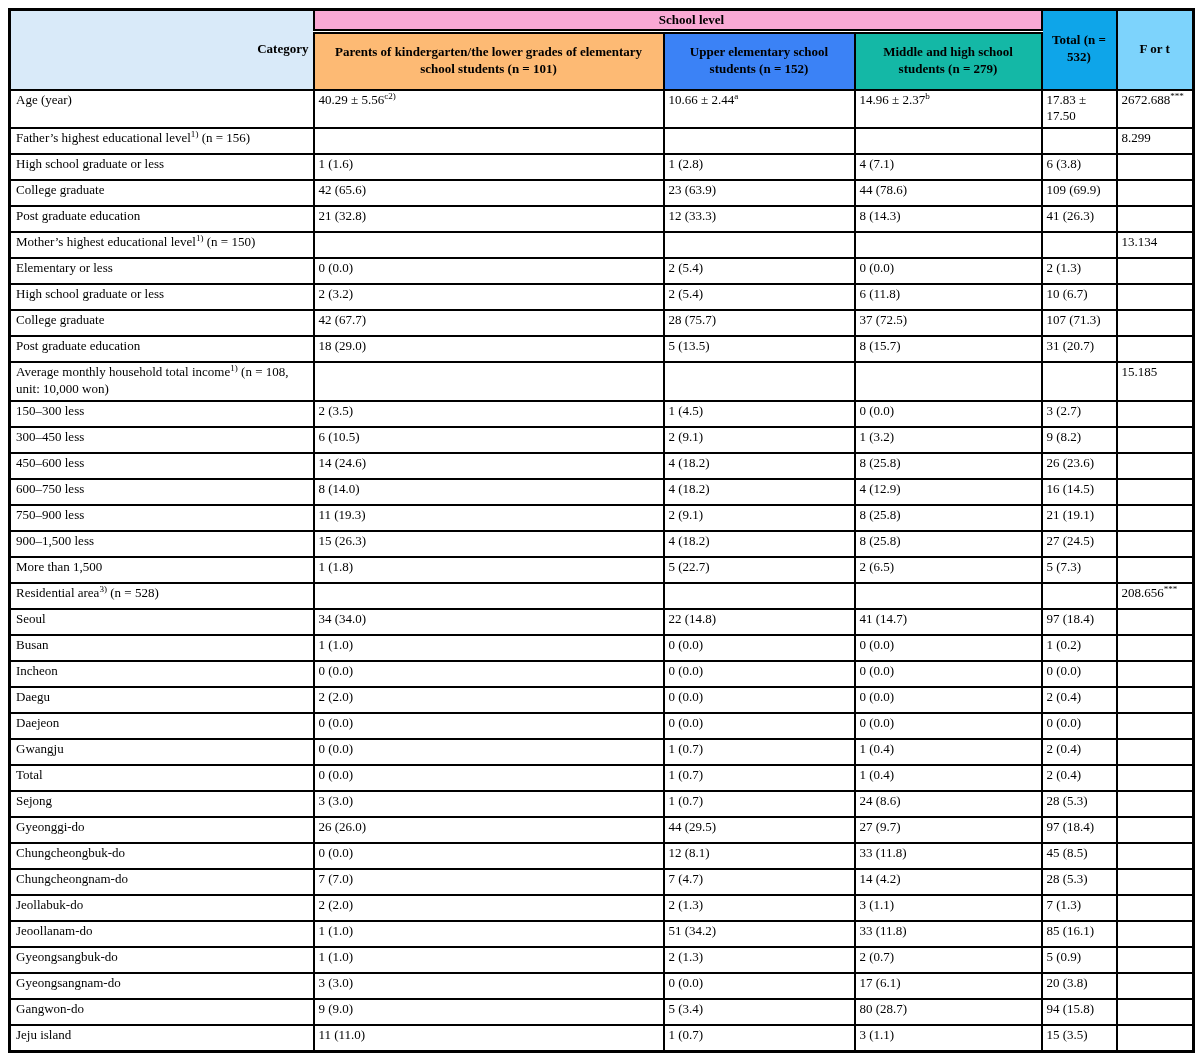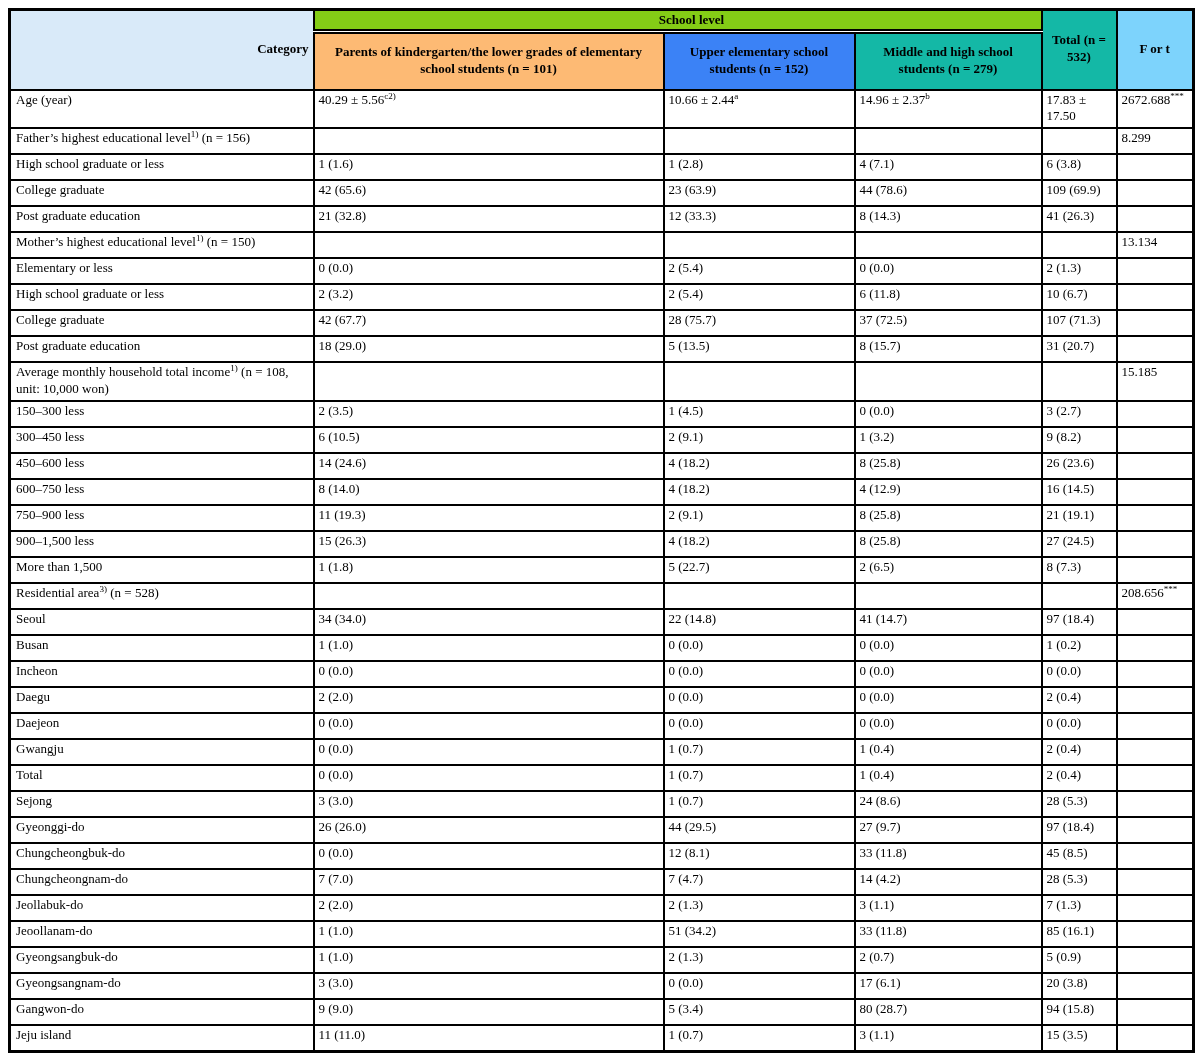--- a/index.html
+++ b/index.html
@@ -67,22 +67,22 @@
       <col style="width:304px">
       <col style="width:350px">
       <col style="width:191px">
       <col style="width:187px">
       <col style="width:75px">
       <col style="width:77px">
     </colgroup>
     <thead>
       <tr>
         <th rowspan="2" class="hdr-category" style="background: rgb(217, 234, 249);">Category</th>
-        <th colspan="3" class="hdr-school-level" style="background: #84cc16; padding-left: 32px;">School level</th>
-        <th rowspan="2" style="background: #14b8a6;">Total (n = 532)</th>
+        <th colspan="3" class="hdr-school-level" style="background: #f9a8d4; padding-left: 32px;">School level</th>
+        <th rowspan="2" style="background: #0ea5e9;">Total (n = 532)</th>
         <th rowspan="2" style="background: #7dd3fc;">F or t</th>
       </tr>
       <tr class="subhdr">
         <th style="background: #fdba74;">Parents of kindergarten/the lower grades of elementary school students (n = 101)</th>
         <th style="background: #3b82f6;">Upper elementary school students (n = 152)</th>
         <th style="background: #14b8a6;">Middle and high school students (n = 279)</th>
       </tr>
     </thead>
     <tbody>
         <tr>
@@ -219,21 +219,21 @@
           <td>4 (18.2)</td>
           <td>8 (25.8)</td>
           <td>27 (24.5)</td>
           <td></td>
         </tr>
         <tr>
           <td class="cat">More than 1,500</td>
           <td>1 (1.8)</td>
           <td>5 (22.7)</td>
           <td>2 (6.5)</td>
-          <td>8 (7.3)</td>
+          <td>5 (7.3)</td>
           <td></td>
         </tr>
         <tr>
           <td class="cat">Residential area<sup>3)</sup> (n = 528)</td>
           <td></td>
           <td></td>
           <td></td>
           <td></td>
           <td>208.656<sup>***</sup></td>
         </tr>

